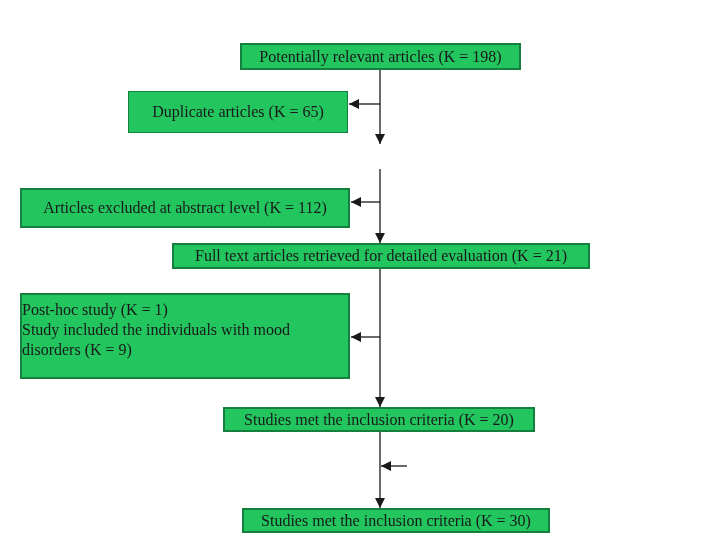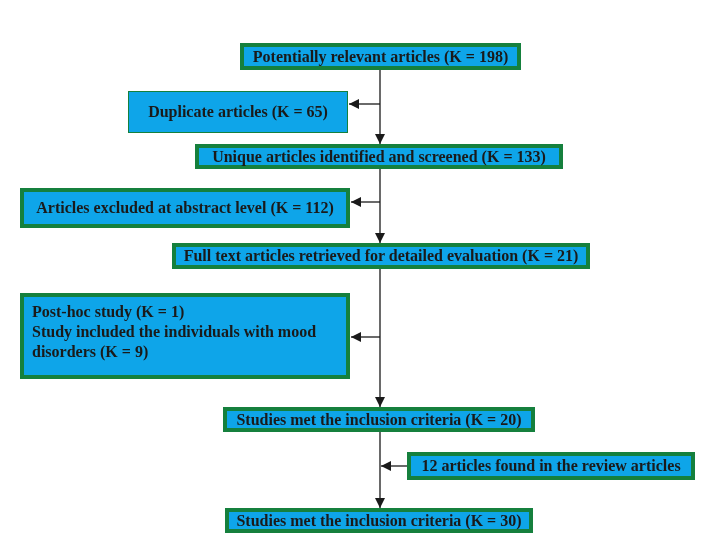--- a/index.html
+++ b/index.html
@@ -20,48 +20,47 @@
     position: absolute;
     left: 0;
     top: 0;
     width: 719px;
     height: 554px;
     pointer-events: none;
   }
   .box {
     position: absolute;
     box-sizing: border-box;
-    background: #0ea5e9;
-    border: 4px solid #15803d;
+    background: #22c55e;
+    border: 2px solid #15803d;
     font-size: 16px;
     line-height: 1.2;
     display: flex;
     align-items: center;
     justify-content: center;
     text-align: center;
     white-space: nowrap;
-    font-weight: bold;
   }
   .box.multiline {
     display: block;
     text-align: left;
     white-space: normal;
-    padding: 5px 8px;
+    padding: 5px 0;
     line-height: 1.25;
   }
   
   .n-top        { left: 240px; top: 43px;  width: 281px; height: 27px; }
   .n-duplicate  { left: 128px; top: 91px;  width: 220px; height: 42px; border-width: 1.5px; }
   .n-unique     { left: 195px; top: 144px; width: 368px; height: 25px; }
   .n-excluded   { left: 20px;  top: 188px; width: 330px; height: 40px; }
   .n-fulltext   { left: 172px; top: 243px; width: 418px; height: 26px; text-align: right; }
   .n-reasons    { left: 20px;  top: 293px; width: 330px; height: 86px; }
   .n-incl18     { left: 223px; top: 407px; width: 312px; height: 25px; }
   .n-review     { left: 407px; top: 452px; width: 288px; height: 28px; }
-  .n-incl30     { left: 225px; top: 508px; width: 308px; height: 25px; }
+  .n-incl30     { left: 242px; top: 508px; width: 308px; height: 25px; }
 </style>
 </head>
 <body>
 
 <div class="canvas">
 
   <svg class="connectors" viewBox="0 0 719 554" xmlns="http://www.w3.org/2000/svg">
     <defs>
       <marker id="arrow" viewBox="0 0 10 10" refX="10" refY="5" markerWidth="8" markerHeight="8" orient="auto-start-reverse">
         <path d="M0,0 L10,5 L0,10 z" fill="#1a1a1a"></path>
@@ -76,30 +75,28 @@
       <path d="M380,337 L351,337" marker-end="url(#arrow)"></path>
       <path d="M380,432 L380,508" marker-end="url(#arrow)"></path>
       <path d="M407,466 L381,466" marker-end="url(#arrow)"></path>
     </g>
   </svg>
 
   <div class="box n-top">Potentially relevant articles (K = 198)</div>
 
   <div class="box n-duplicate">Duplicate articles (K = 65)</div>
 
-  <div class="box n-unique">Unique articles identified and screened (K = 133)</div>
 
   <div class="box n-excluded">Articles excluded at abstract level (K = 112)</div>
 
   <div class="box n-fulltext">Full text articles retrieved for detailed evaluation (K = 21)</div>
 
   <div class="box multiline n-reasons">
     <div>Post-hoc study (K = 1)</div>
     <div>Study included the individuals with mood disorders (K = 9)</div>
   </div>
 
   <div class="box n-incl18">Studies met the inclusion criteria (K = 20)</div>
 
-  <div class="box n-review">12 articles found in the review articles</div>
 
   <div class="box n-incl30">Studies met the inclusion criteria (K = 30)</div>
 
 </div>
 
 </body></html>

